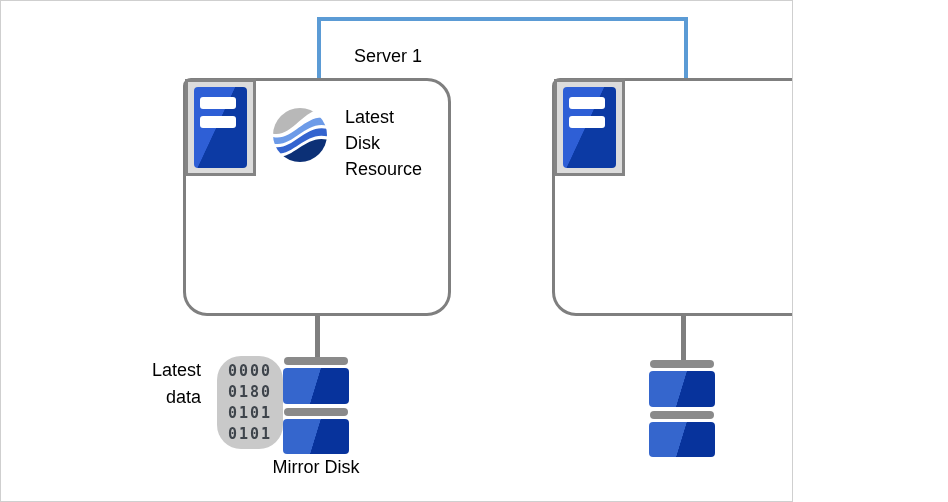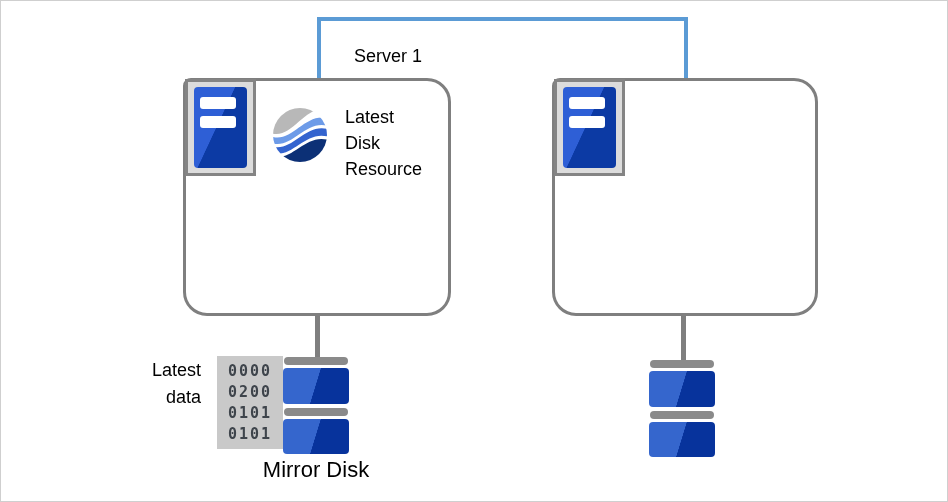--- a/index.html
+++ b/index.html
@@ -1,18 +1,18 @@
 <!DOCTYPE html>
 <html><head>
 <meta charset="utf-8">
 <style>
   html,body{margin:0;padding:0;background:#fff;}
   .canvas{
     position:relative;
-    width:948px;height:502px;
+    width:793px;height:502px;
     box-sizing:border-box;
     border:1px solid #cfcfcf;
     background:#ffffff;
     font-family:"Liberation Sans", sans-serif;
     color:#000;
     overflow:hidden;
   }
   
   .connector{
     position:absolute;left:316px;top:16px;width:371px;height:61px;
@@ -74,36 +74,36 @@
   .disk .cap.c2{top:51px;}
   .disk .platter{
     position:absolute;left:0;width:66px;border-radius:4px;
     background:linear-gradient(107deg,#3566cd 49%,#07339c 49.6%);
   }
   .disk .platter.p1{top:11px;height:36px;}
   .disk .platter.p2{top:62px;height:35px;}
   
   .binary{
     position:absolute;left:216px;top:355px;width:66px;height:93px;
-    background:#c9c9c9;border-radius:0;
+    background:#c9c9c9;border-radius:24px;
     display:flex;flex-direction:column;justify-content:center;align-items:center;
   }
   .binary .row{
     font-family:"DejaVu Sans Mono", monospace;
     font-weight:bold;font-size:15px;line-height:21px;
     letter-spacing:2px;color:#3e444b;
   }
   
   .latest-label{
     position:absolute;left:105px;top:356px;width:95px;
     font-size:18px;line-height:27px;text-align:right;white-space:pre-line;
   }
   .mirrordisk-label{
     position:absolute;left:250px;top:456px;width:130px;
-    font-size:22px;text-align:center;white-space:nowrap;
+    font-size:18px;text-align:center;white-space:nowrap;
   }
 </style>
 </head>
 <body>
 
 <div class="canvas">
 
   <div class="connector"></div>
 
   <div class="server-label s1">Server 1</div>
@@ -156,21 +156,21 @@
 
   <div class="disk d2">
     <div class="cap c1"></div>
     <div class="platter p1"></div>
     <div class="cap c2"></div>
     <div class="platter p2"></div>
   </div>
 
   <div class="binary">
     <div class="row">0000</div>
-    <div class="row">0200</div>
+    <div class="row">0180</div>
     <div class="row">0101</div>
     <div class="row">0101</div>
   </div>
 
   <div class="latest-label">Latest
 data</div>
   <div class="mirrordisk-label">Mirror Disk</div>
 
 </div>
 

